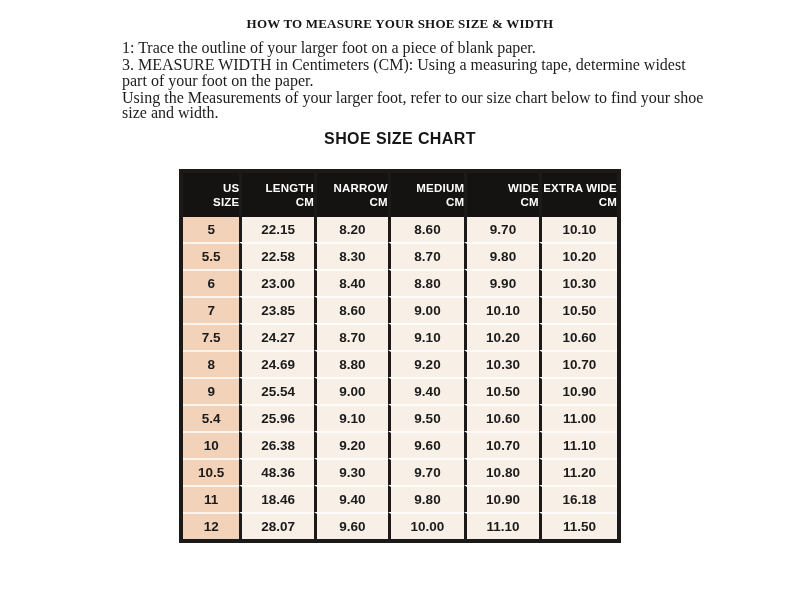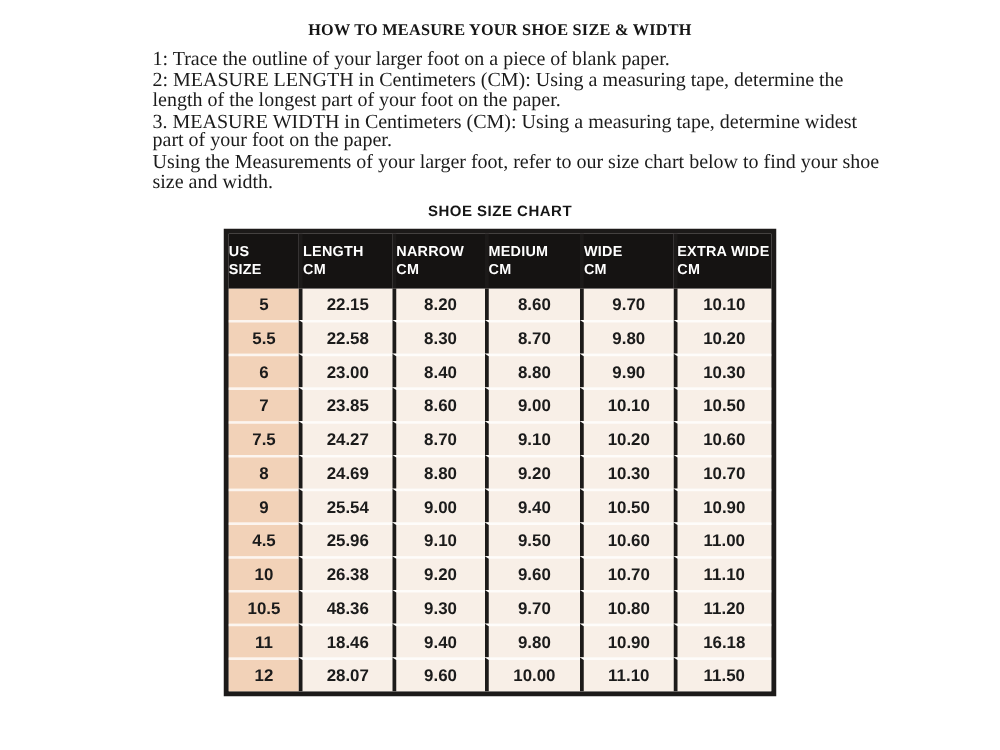--- a/index.html
+++ b/index.html
@@ -21,37 +21,37 @@
     text-align:center;
     font-family:"Liberation Serif", serif;
     font-size:13px;font-weight:bold;letter-spacing:0.2px;color:#151515;
   }
   .instructions{
     margin:0 88px 0 122px;
     font-size:16px;line-height:15.5px;color:#1c1c1c;
   }
   .instructions p{margin:0 0 1.5px 0;}
   .chart-title{
-    margin:9px 0 7px 0;
+    margin:9px 0 21px 0;
     text-align:center;
     font-family:"Liberation Sans", sans-serif;
-    font-size:12px;font-weight:600;letter-spacing:0.4px;color:#161616;
+    font-size:16px;font-weight:600;letter-spacing:0.4px;color:#161616;
   }
   table.size-table{
     margin:0 auto;
     width:442px;
     table-layout:fixed;
     border-collapse:separate;border-spacing:0;
     border:4px solid var(--border);
   }
   .size-table th{
     background:var(--header-bg);color:var(--header-text);
     font-family:"Liberation Sans", sans-serif;
     font-weight:bold;font-size:11.5px;line-height:14px;letter-spacing:0.2px;
-    text-align:left;vertical-align:middle;
+    text-align:right;vertical-align:middle;
     height:44px;padding:0;
     white-space:pre-line;
   }
   .size-table td{
     font-family:"Liberation Sans", sans-serif;
     font-weight:bold;font-size:13.5px;color:var(--text);
     text-align:center;vertical-align:middle;
     height:25px;padding:0;
     background:var(--cell-bg);
   }
@@ -68,21 +68,20 @@
 </style>
 </head>
 <body>
 
 <div class="page">
 
   <h1 class="page-title">HOW TO MEASURE YOUR SHOE SIZE &amp; WIDTH</h1>
 
   <div class="instructions">
     <p>1: Trace the outline of your larger foot on a piece of blank paper.</p>
-    <p>2: MEASURE LENGTH in Centimeters (CM): Using a measuring tape, determine the length of the longest part of your foot on the paper.</p>
     <p>3. MEASURE WIDTH in Centimeters (CM): Using a measuring tape, determine widest part of your foot on the paper.</p>
     <p>Using the Measurements of your larger foot, refer to our size chart below to find your shoe size and width.</p>
   </div>
 
   <h2 class="chart-title">SHOE SIZE CHART</h2>
 
   <table class="size-table">
     <colgroup>
       <col class="c-size">
         <col class="c-len">
@@ -158,21 +157,21 @@
         </tr>
         <tr>
           <td class="size-cell">9</td>
           <td class="value-cell">25.54</td>
           <td class="value-cell">9.00</td>
           <td class="value-cell">9.40</td>
           <td class="value-cell">10.50</td>
           <td class="value-cell">10.90</td>
         </tr>
         <tr>
-          <td class="size-cell">4.5</td>
+          <td class="size-cell">5.4</td>
           <td class="value-cell">25.96</td>
           <td class="value-cell">9.10</td>
           <td class="value-cell">9.50</td>
           <td class="value-cell">10.60</td>
           <td class="value-cell">11.00</td>
         </tr>
         <tr>
           <td class="size-cell">10</td>
           <td class="value-cell">26.38</td>
           <td class="value-cell">9.20</td>

